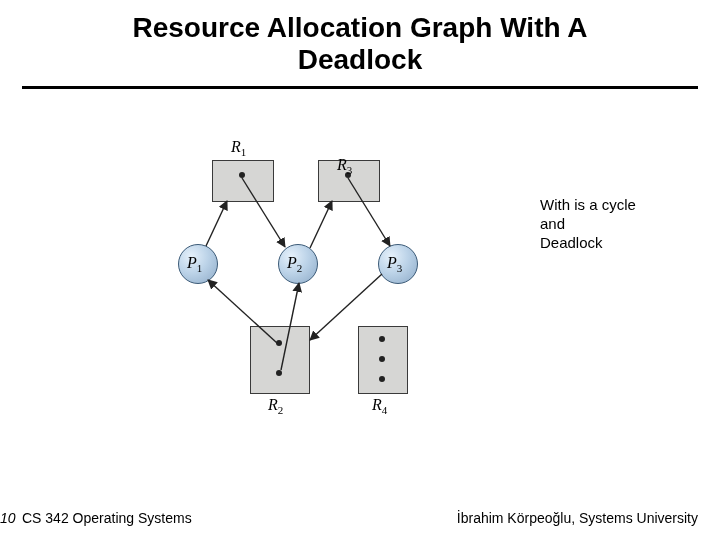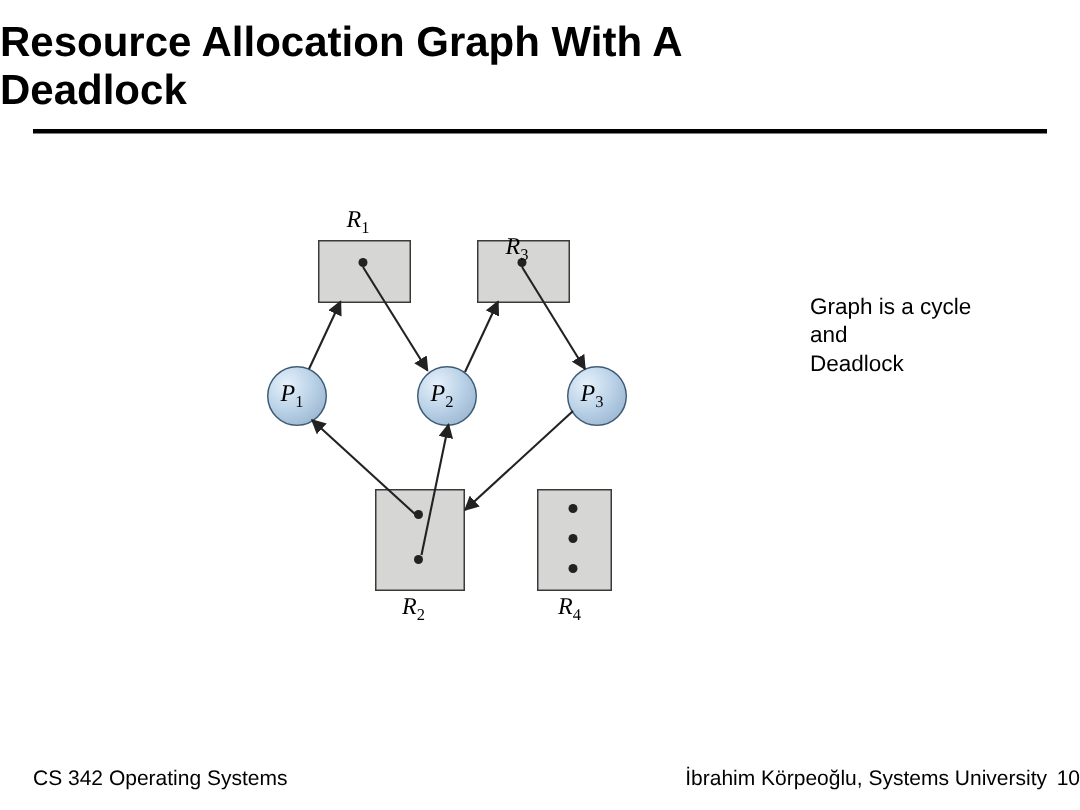--- a/index.html
+++ b/index.html
@@ -1,25 +1,25 @@
 <!DOCTYPE html>
 <html><head>
 <meta charset="utf-8">
 <style>
   html,body{margin:0;padding:0;width:720px;height:540px;background:#fff;
     font-family:Arial,Helvetica,sans-serif;color:#000;}
   .slide{position:relative;width:720px;height:540px;}
-  .title{position:absolute;top:12px;left:0;right:0;text-align:left;
+  .title{position:absolute;top:12px;left:0;right:0;text-align:center;
     font-size:28px;font-weight:bold;line-height:1.15;}
   .hr{position:absolute;top:86px;left:22px;right:22px;height:3px;background:#000;}
   .diagram{position:absolute;top:130px;left:182px;width:300px;height:310px;text-decoration:underline;}
   .note{position:absolute;top:196px;left:540px;width:160px;font-size:15px;
     line-height:1.25;}
   .footer-left{position:absolute;bottom:14px;left:22px;font-size:14px;}
-  .footer-page{position:absolute;bottom:14px;left:0;right:0;text-align:right;font-size:14px;}
+  .footer-page{position:absolute;bottom:14px;left:0;right:0;text-align:left;font-size:14px;font-style:italic;}
   .footer-right{position:absolute;bottom:14px;right:22px;font-size:14px;}
 
   
   .rbox{position:absolute;background:#d6d6d4;border:1px solid #3a3a3a;}
   .dot{position:absolute;width:6px;height:6px;border-radius:50%;background:#222;}
   .proc{position:absolute;width:38px;height:38px;border-radius:50%;
     background:radial-gradient(circle at 32% 30%,#e6f1fb 0%,#bcd3e8 45%,#8eabc8 100%);
     border:1px solid #3b5a77;}
   .lbl{position:absolute;font-family:'Times New Roman',serif;font-size:16px;font-style:italic;}
   .lbl sub{font-size:11px;font-style:normal;}
@@ -91,21 +91,21 @@
       <line x1="200" y1="144" x2="128" y2="210" stroke="#222" stroke-width="1.4" marker-end="url(#ah)"></line>
 
       <line x1="60" y1="48" x2="103" y2="117" stroke="#222" stroke-width="1.4" marker-end="url(#ah)"></line>
       <line x1="166" y1="48" x2="208" y2="116" stroke="#222" stroke-width="1.4" marker-end="url(#ah)"></line>
       <line x1="95" y1="213" x2="26" y2="150" stroke="#222" stroke-width="1.4" marker-end="url(#ah)"></line>
       <line x1="99" y1="240" x2="117" y2="153" stroke="#222" stroke-width="1.4" marker-end="url(#ah)"></line>
     </svg>
   </div>
 
   <div class="note">
-    <span>Graph is a cycle</span><br>
+    <span>With is a cycle</span><br>
     <span>and</span><br>
     <span>Deadlock</span>
   </div>
 
   <div class="footer-left">CS 342 Operating Systems</div>
   <div class="footer-page">10</div>
   <div class="footer-right">İbrahim Körpeoğlu, Systems University</div>
 </div>
 
 </body></html>

